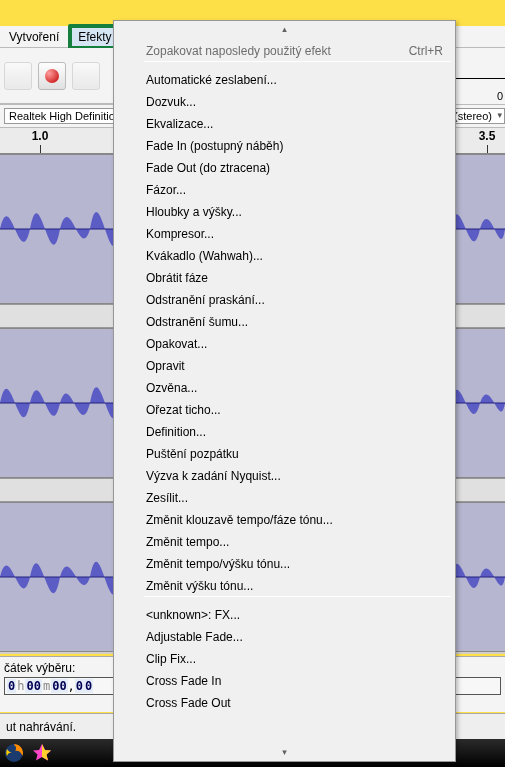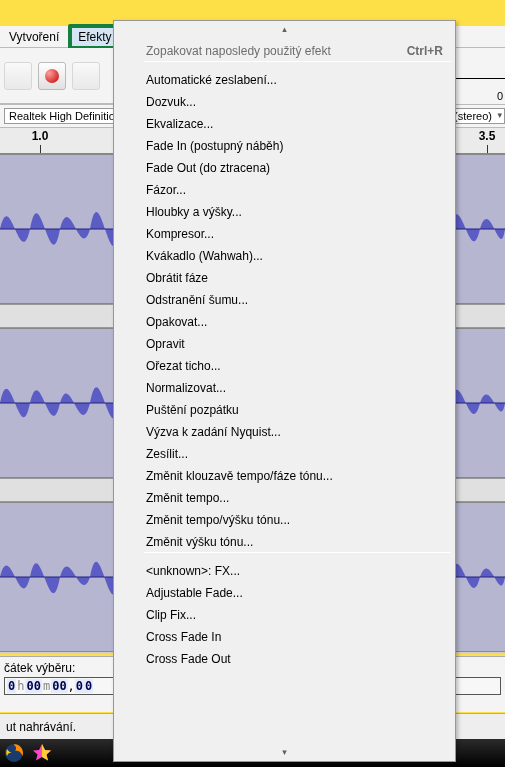--- a/index.html
+++ b/index.html
@@ -222,21 +222,20 @@
     padding-right:10px;
     font-size:12px;
     color:#000;
     cursor:default;
     white-space:nowrap;
   }
   .dropdown .mi.disabled { color:#6d6d6d; }
   .dropdown .mi .shortcut {
     margin-left:auto;
     color:#6d6d6d;
-    font-weight:bold;
   }
   .dropdown .sep {
     margin: 3px 2px 3px 28px;
     height:1px;
     background:#d7d7d7;
     border-bottom:1px solid #fff;
   }
 </style>
 </head>
 <body>
@@ -343,25 +342,27 @@
         <div class="mi">Automatické zeslabení...</div>
         <div class="mi">Dozvuk...</div>
         <div class="mi">Ekvalizace...</div>
         <div class="mi">Fade In (postupný náběh)</div>
         <div class="mi">Fade Out (do ztracena)</div>
         <div class="mi">Fázor...</div>
         <div class="mi">Hloubky a výšky...</div>
         <div class="mi">Kompresor...</div>
         <div class="mi">Kvákadlo (Wahwah)...</div>
         <div class="mi">Obrátit fáze</div>
+        <div class="mi">Odstranění praskání...</div>
         <div class="mi">Odstranění šumu...</div>
         <div class="mi">Opakovat...</div>
         <div class="mi">Opravit</div>
+        <div class="mi">Ozvěna...</div>
         <div class="mi">Ořezat ticho...</div>
-        <div class="mi">Normalizovat...</div>
+        <div class="mi">Definition...</div>
         <div class="mi">Puštění pozpátku</div>
         <div class="mi">Výzva k zadání Nyquist...</div>
         <div class="mi">Zesílit...</div>
         <div class="mi">Změnit klouzavě tempo/fáze tónu...</div>
         <div class="mi">Změnit tempo...</div>
         <div class="mi">Změnit tempo/výšku tónu...</div>
         <div class="mi">Změnit výšku tónu...</div>
         <div class="sep"></div>
         <div class="mi">&lt;unknown&gt;: FX...</div>
         <div class="mi">Adjustable Fade...</div>

